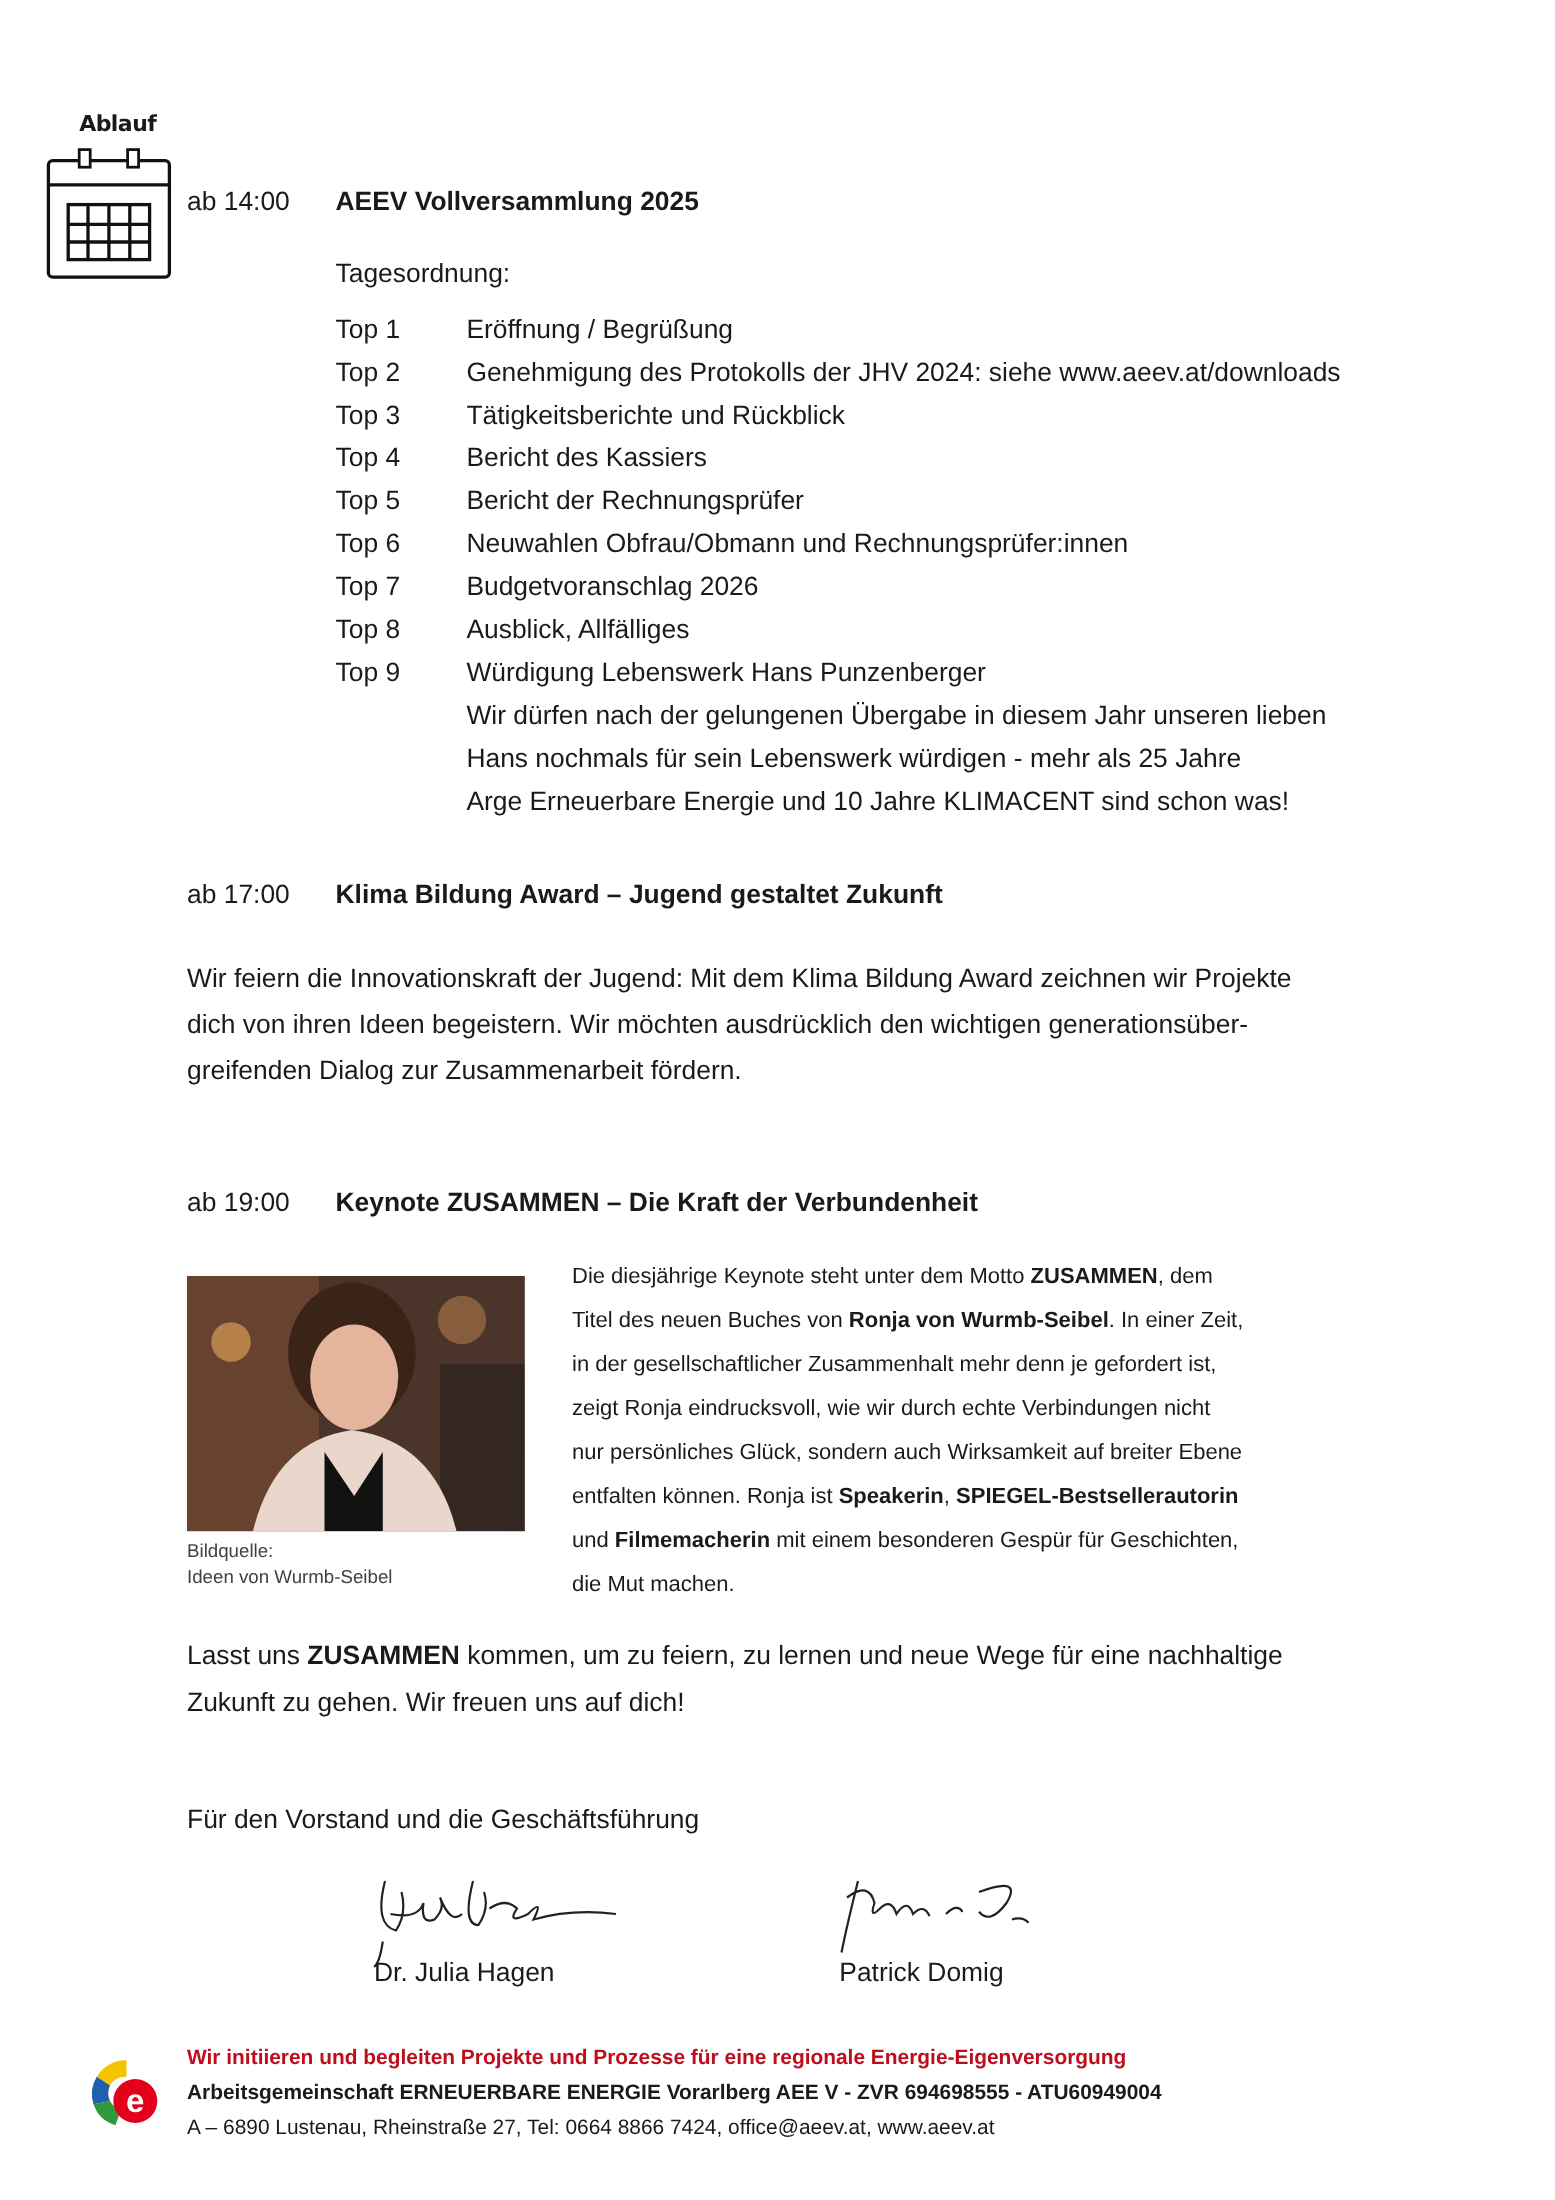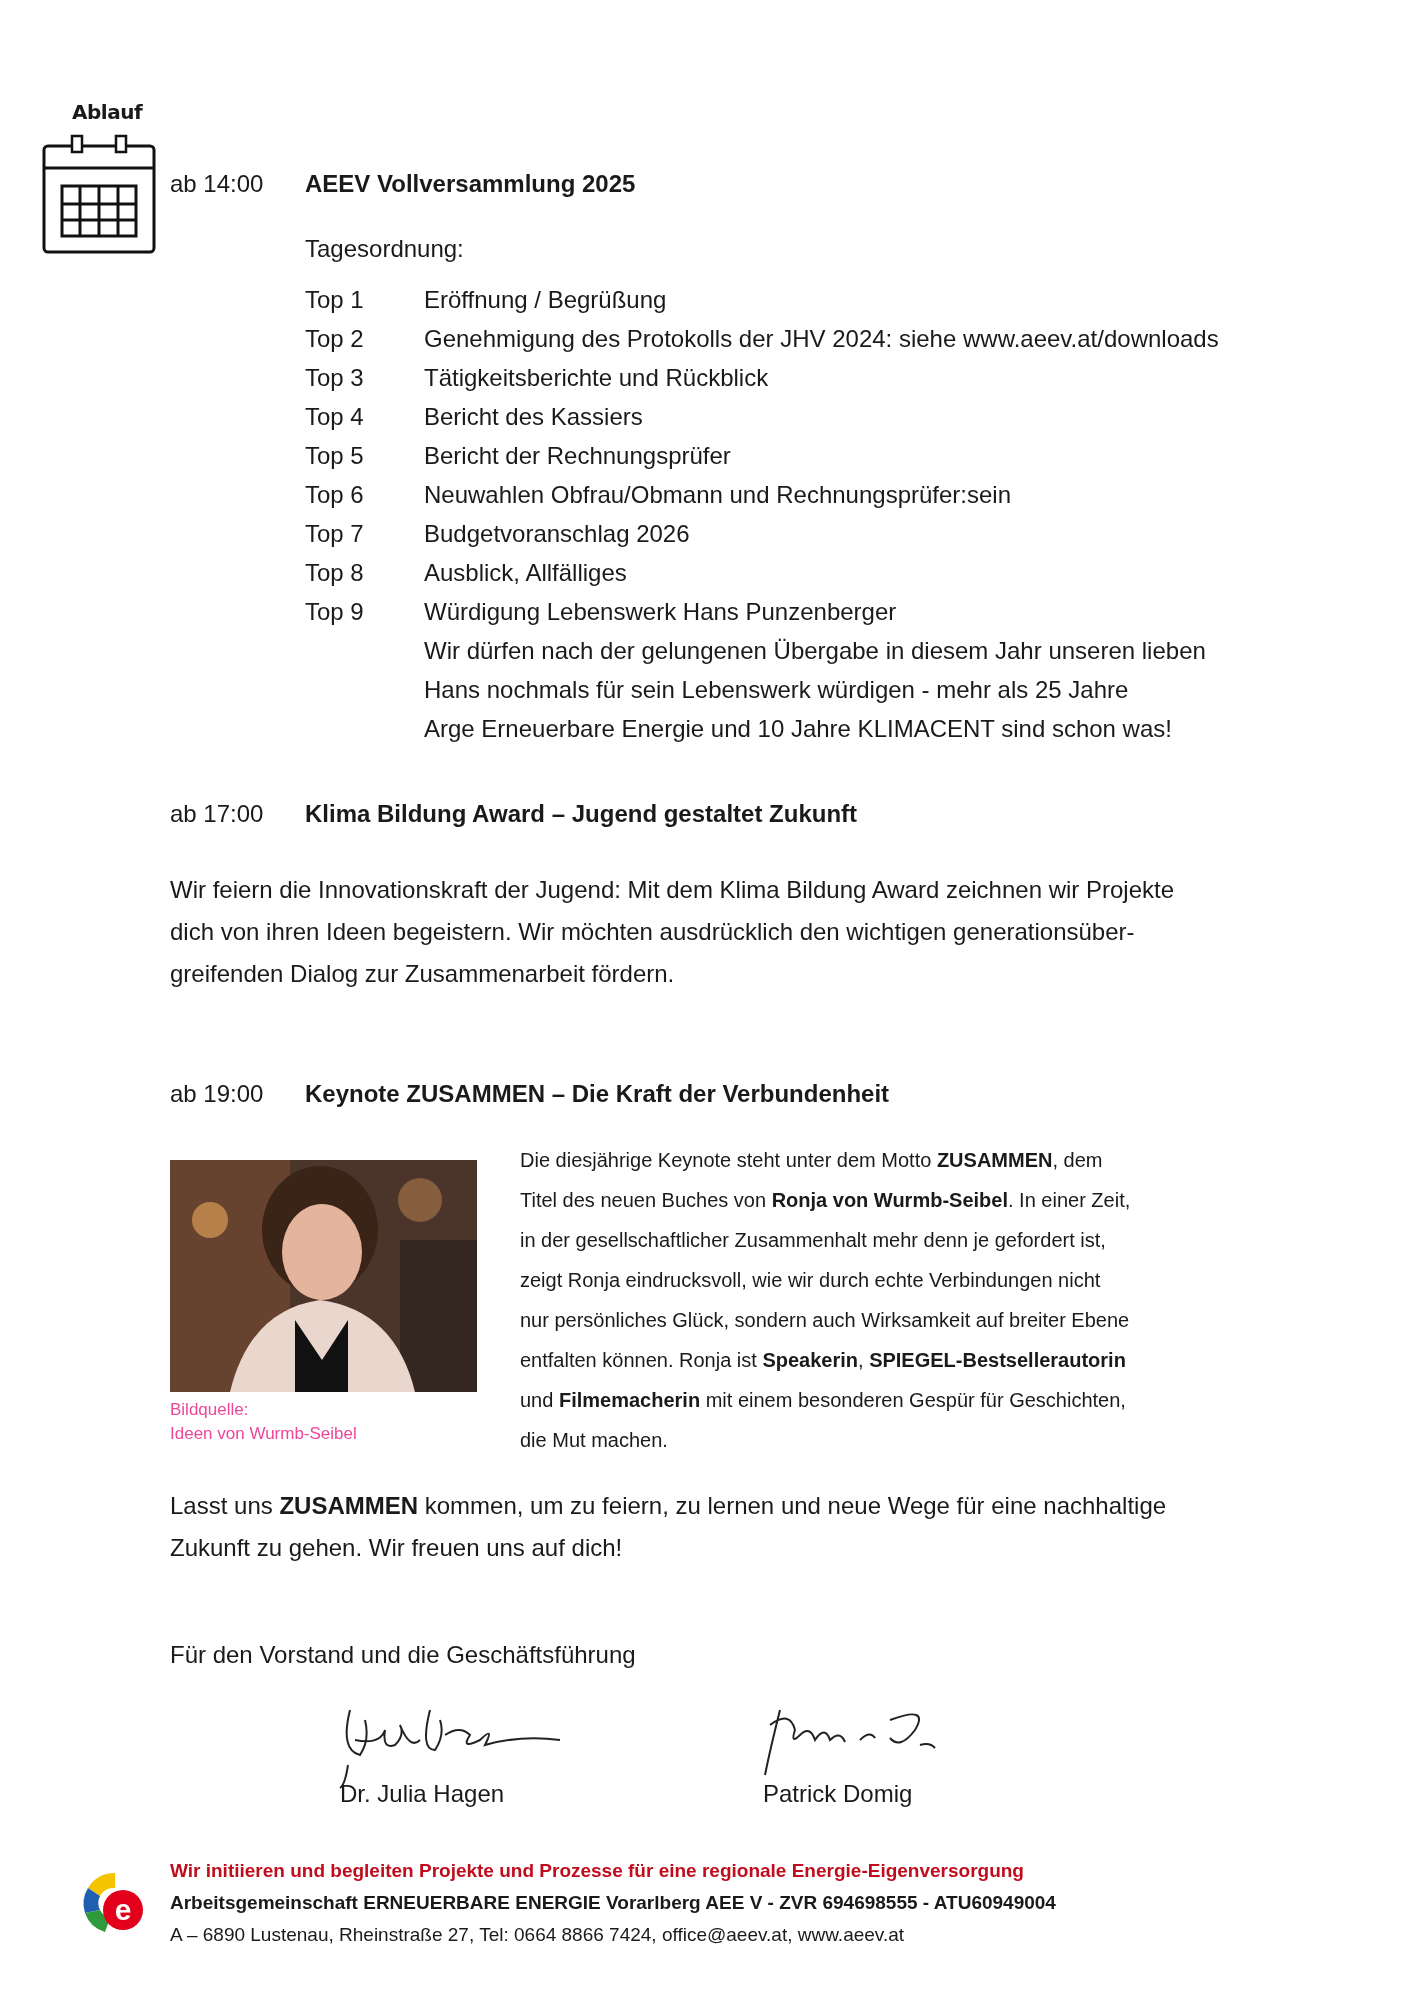--- a/index.html
+++ b/index.html
@@ -24,21 +24,21 @@
   .agenda-text { position: absolute; left: 119px; }
   .agenda-cont { position: absolute; left: 119px; }
 
   .para { left: 170px; width: 1100px; font-size: 24px; line-height: 42px; }
   .para2 { left: 520px; width: 780px; font-size: 20px; line-height: 40px; }
 
   .photo {
     left: 170px; top: 1160px; width: 307px; height: 232px; overflow: hidden;
     background: linear-gradient(135deg, #5c3b2a 0%, #8a5a3a 30%, #4a3a30 55%, #2d2420 100%);
   }
-  .credit { left: 170px; top: 1398px; font-size: 17px; line-height: 24px; color: #ec4899; }
+  .credit { left: 170px; top: 1398px; font-size: 17px; line-height: 24px; color: #404040; }
 
   .sig-name { font-size: 24px; top: 1780px; }
   .footer-red { left: 170px; top: 1860px; font-size: 19px; font-weight: bold; color: #c00d1e; }
   .footer-b { left: 170px; top: 1892px; font-size: 19px; font-weight: bold; color: #1a1a1a; }
   .footer-n { left: 170px; top: 1924px; font-size: 19px; color: #1a1a1a; }
 </style>
 </head>
 <body>
 
 <div class="abs" id="cal-label">Ablauf</div>
@@ -75,21 +75,21 @@
   <div class="agenda-row">
       <span class="agenda-num">Top 4</span>
       <span class="agenda-text">Bericht des Kassiers</span>
     </div>
   <div class="agenda-row">
       <span class="agenda-num">Top 5</span>
       <span class="agenda-text">Bericht der Rechnungsprüfer</span>
     </div>
   <div class="agenda-row">
       <span class="agenda-num">Top 6</span>
-      <span class="agenda-text">Neuwahlen Obfrau/Obmann und Rechnungsprüfer:sein</span>
+      <span class="agenda-text">Neuwahlen Obfrau/Obmann und Rechnungsprüfer:innen</span>
     </div>
   <div class="agenda-row">
       <span class="agenda-num">Top 7</span>
       <span class="agenda-text">Budgetvoranschlag 2026</span>
     </div>
   <div class="agenda-row">
       <span class="agenda-num">Top 8</span>
       <span class="agenda-text">Ausblick, Allfälliges</span>
     </div>
   <div class="agenda-row">

